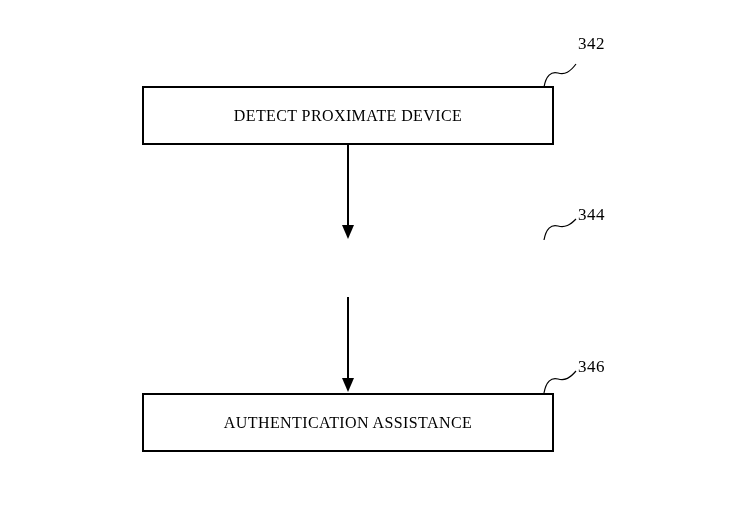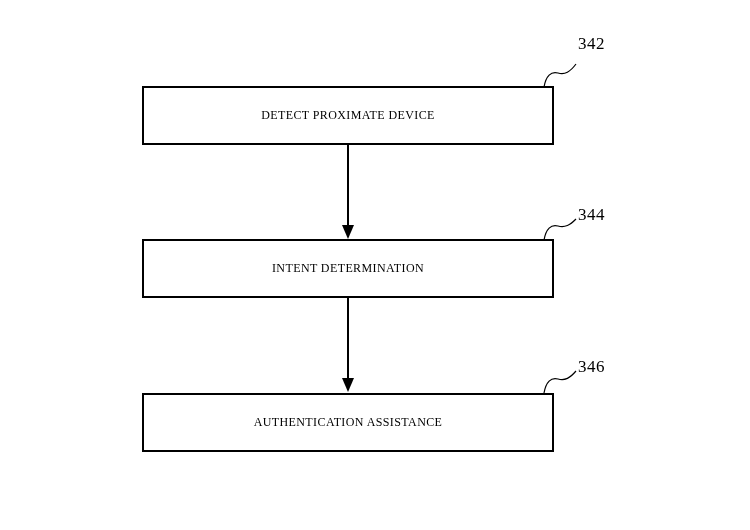--- a/index.html
+++ b/index.html
@@ -29,21 +29,21 @@
     width: 412px;
     height: 59px;
     box-sizing: border-box;
     border: 2px solid #000000;
     background: #ffffff;
     display: flex;
     align-items: center;
     justify-content: center;
   }
   .step-box .label {
-    font-size: 12px;
+    font-size: 16px;
     letter-spacing: 0.4px;
     white-space: nowrap;
     font-family: Liberation Serif, serif;
   }
   #box-1 { top: 86px; }
   #box-2 { top: 239px; }
   #box-3 { top: 393px; }
   .ref-numeral {
     position: absolute;
     font-size: 17px;
@@ -73,23 +73,20 @@
 
     <path d="M 544 87 C 546 76, 551 71, 558 73 C 565 75, 570 72, 576 64" fill="none" stroke="#000000" stroke-width="1.2"></path>
     <path d="M 544 240 C 546 229, 551 224, 558 226 C 565 228, 570 225, 576 219" fill="none" stroke="#000000" stroke-width="1.2"></path>
     <path d="M 544 393 C 546 382, 551 377, 558 379 C 565 381, 570 378, 576 371" fill="none" stroke="#000000" stroke-width="1.2"></path>
   </svg>
 
   <div class="step-box" id="box-1">
     <span class="label">DETECT PROXIMATE DEVICE</span>
   </div>
 
-  <div class="step-box" id="box-2">
-    <span class="label">INTENT DETERMINATION</span>
-  </div>
 
   <div class="step-box" id="box-3">
     <span class="label">AUTHENTICATION ASSISTANCE</span>
   </div>
 
   <span class="ref-numeral" id="ref-1">342</span>
   <span class="ref-numeral" id="ref-2">344</span>
   <span class="ref-numeral" id="ref-3">346</span>
 
 </div>

